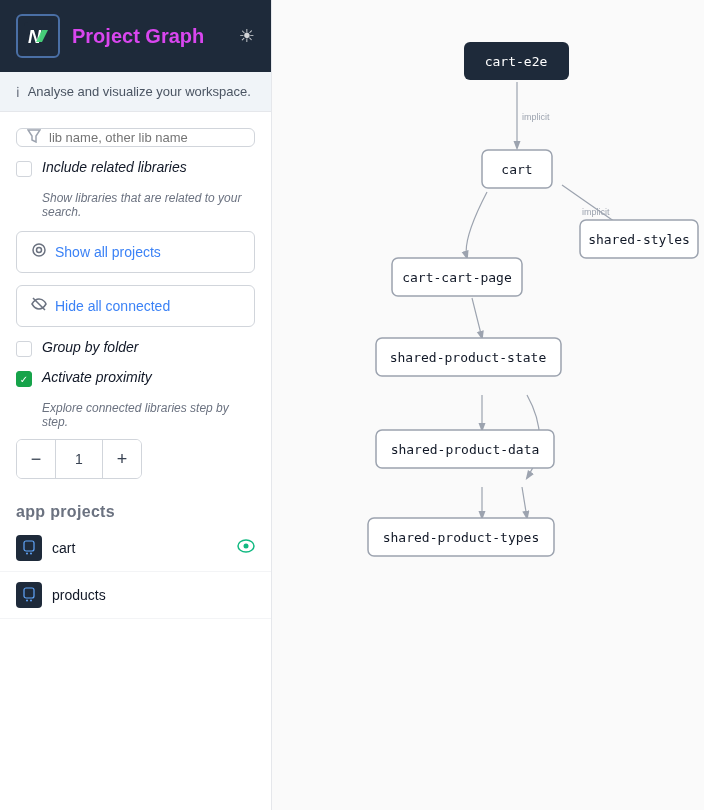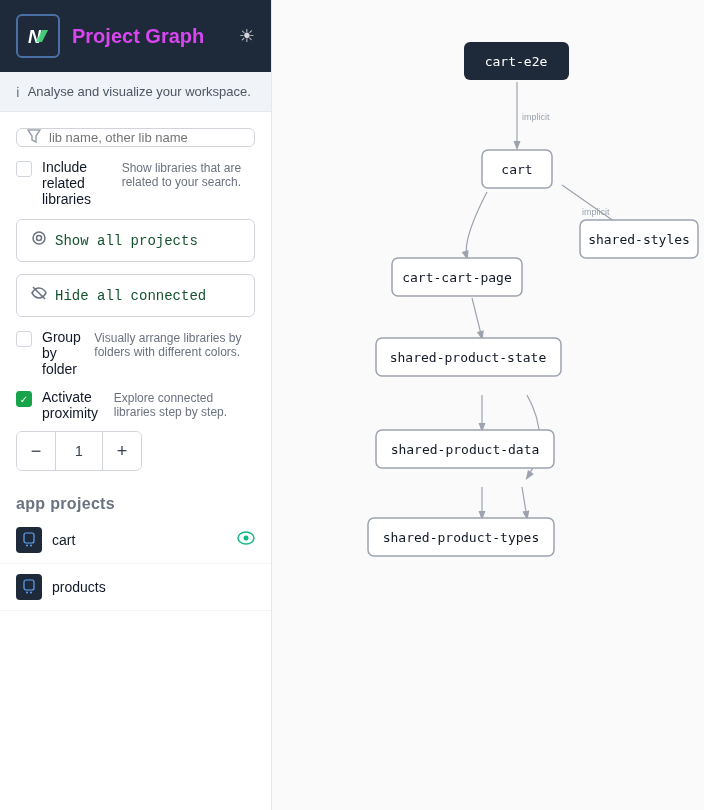--- a/index.html
+++ b/index.html
@@ -126,48 +126,48 @@
       border-color: #16a34a;
       display: flex;
       align-items: center;
       justify-content: center;
       color: #fff;
       font-size: 10px;
     }
 
     .checkbox-label-group {
       display: flex;
-      flex-direction: row;
+      flex-direction: column;
+      font-style: italic;
     }
 
     .checkbox-label {
       font-size: 14px;
       font-weight: 500;
       color: #111827;
     }
 
     .checkbox-desc {
       font-size: 12px;
       color: #6b7280;
-      margin-top: 2px;
+      margin-top: 16px;
     }
 
     .btn-outline {
       display: flex;
       align-items: center;
       gap: 8px;
       border: 1px solid #d1d5db;
       border-radius: 6px;
       padding: 10px 14px;
       background: #fff;
       cursor: pointer;
       font-size: 14px;
-      color: #14532d;
+      color: #3b82f6;
       width: 100%;
-      font-family: Liberation Mono, monospace;
     }
 
     .btn-icon {
       font-size: 16px;
       color: #6b7280;
     }
 
     .proximity-section {
       display: flex;
       flex-direction: column;
@@ -330,21 +330,20 @@
           <path d="M8 3 C4 3 1 8 1 8 C1 8 4 13 8 13 C12 13 15 8 15 8 C15 8 13 3 8 3Z"></path>
         </svg>
       </span>
       <span>Hide all connected</span>
     </button>
 
     <div class="checkbox-row">
       <div class="checkbox"></div>
       <div class="checkbox-label-group">
         <span class="checkbox-label">Group by folder</span>
-        <span class="checkbox-desc">Visually arrange libraries by folders with different colors.</span>
       </div>
     </div>
 
     <div class="proximity-section">
       <div class="checkbox-row">
         <div class="checkbox checked">✓</div>
         <div class="checkbox-label-group">
           <span class="checkbox-label">Activate proximity</span>
           <span class="checkbox-desc">Explore connected libraries step by step.</span>
         </div>

